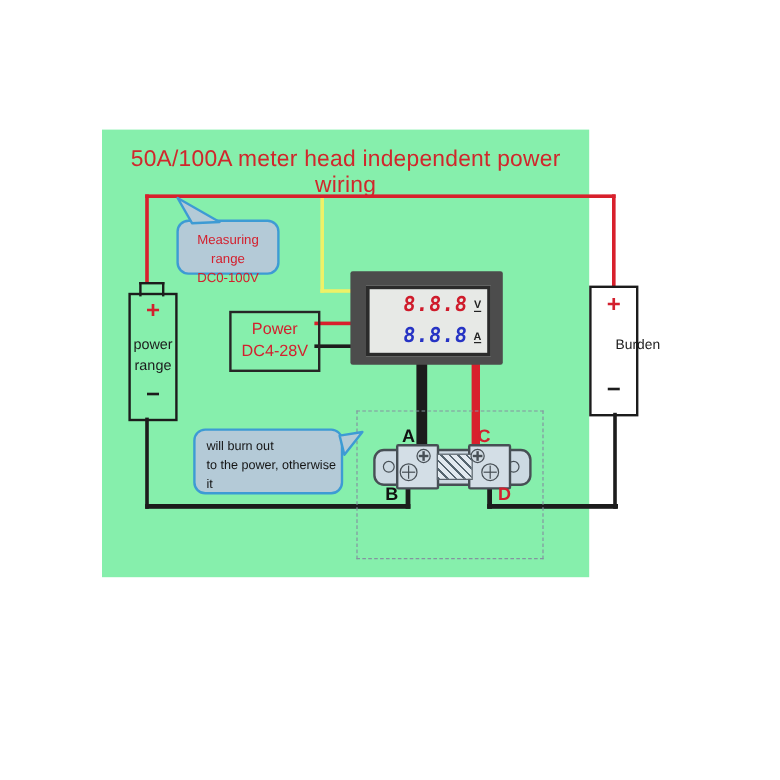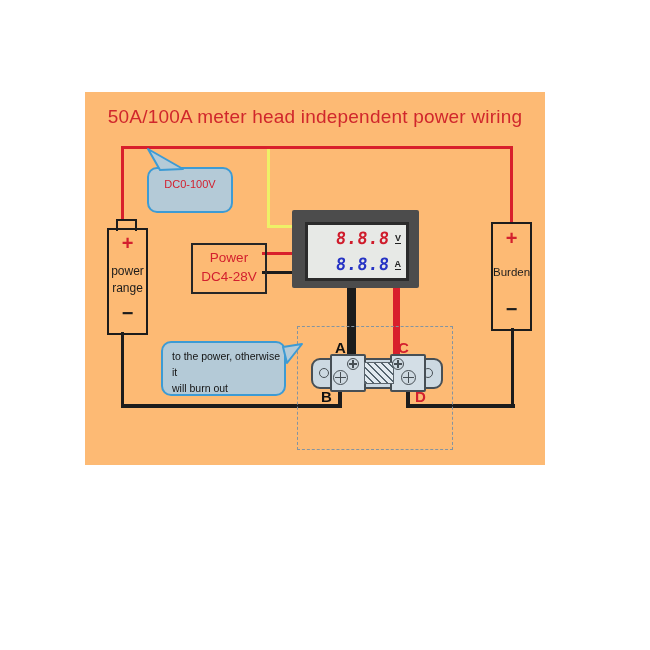--- a/index.html
+++ b/index.html
@@ -1,19 +1,19 @@
 <!DOCTYPE html>
 <html><head>
 <meta charset="utf-8">
 <style>
   html,body{margin:0;padding:0;}
   body{width:650px;height:650px;background:#ffffff;font-family:"Liberation Sans",sans-serif;position:relative;overflow:hidden;}
   .abs{position:absolute;}
   
-  #canvas{position:absolute;left:85px;top:92px;width:460px;height:373px;background:#fdba74;}
+  #canvas{position:absolute;left:85px;top:108px;width:406px;height:373px;background:#86efac;}
   #title{position:absolute;left:0;top:14px;width:100%;text-align:center;font-size:19px;color:#d0272c;letter-spacing:0.2px;}
   
   .wire{position:absolute;}
   .red{background:#d8202c;}
   .blk{background:#1c1c1c;}
   .yel{background:#eef167;}
   .w-red-left{left:36px;top:54px;width:3px;height:74px;}
   .w-red-top{left:36px;top:54px;width:392px;height:3px;}
   .w-red-right{left:425px;top:54px;width:3px;height:77px;}
   .w-yel-v{left:182px;top:57px;width:3px;height:79px;}
@@ -103,21 +103,21 @@
   <div class="abs" id="ps-tab"></div>
   <div class="bbox" id="power-supply">
     <span class="sym-plus" style="top:2px;">+</span>
     <span class="blabel" style="top:34px;">power</span>
     <span class="blabel" style="top:51px;">range</span>
     <span class="sym-minus" style="top:72px;">−</span>
   </div>
 
   <div class="bbox" id="burden">
     <span class="sym-plus" style="top:3px;">+</span>
-    <span class="blabel" style="top:42px;font-size:11.5px;">Burden</span>
+    <span class="blabel" style="top:42px;font-size:11.5px;margin-left:20px;">Burden</span>
     <span class="sym-minus" style="top:74px;">−</span>
   </div>
 
   <div class="abs" id="power-box">
     <div>Power</div>
     <div>DC4-28V</div>
   </div>
 
   <div class="abs" id="meter">
     <div id="meter-display">
@@ -142,27 +142,28 @@
   <div class="screw small" id="screw-a"></div>
   <div class="screw small" id="screw-c"></div>
   <div class="screw big" id="screw-b"></div>
   <div class="screw big" id="screw-d"></div>
   <span class="term black" id="lab-a">A</span>
   <span class="term redt" id="lab-c">C</span>
   <span class="term black" id="lab-b">B</span>
   <span class="term redt" id="lab-d">D</span>
 
   <div class="callout" id="callout-measuring">
+    <div>Measuring range</div>
     <div>DC0-100V</div>
   </div>
   <svg class="tail" style="left:58px;top:54px;" width="44" height="27">
     <polygon points="5,3 40,23 17,24" fill="#b4cad7" stroke="#3d9bd4" stroke-width="2" stroke-linejoin="round"></polygon>
   </svg>
 
   <div class="callout" id="callout-shunt">
+    <div>will burn out</div>
     <div>to the power, otherwise it</div>
-    <div>will burn out</div>
   </div>
   <svg class="tail" style="left:196px;top:250px;" width="24" height="24">
     <polygon points="21,2 2,5 6,21" fill="#b4cad7" stroke="#3d9bd4" stroke-width="2" stroke-linejoin="round"></polygon>
   </svg>
 
 </div>
 
 </body></html>

